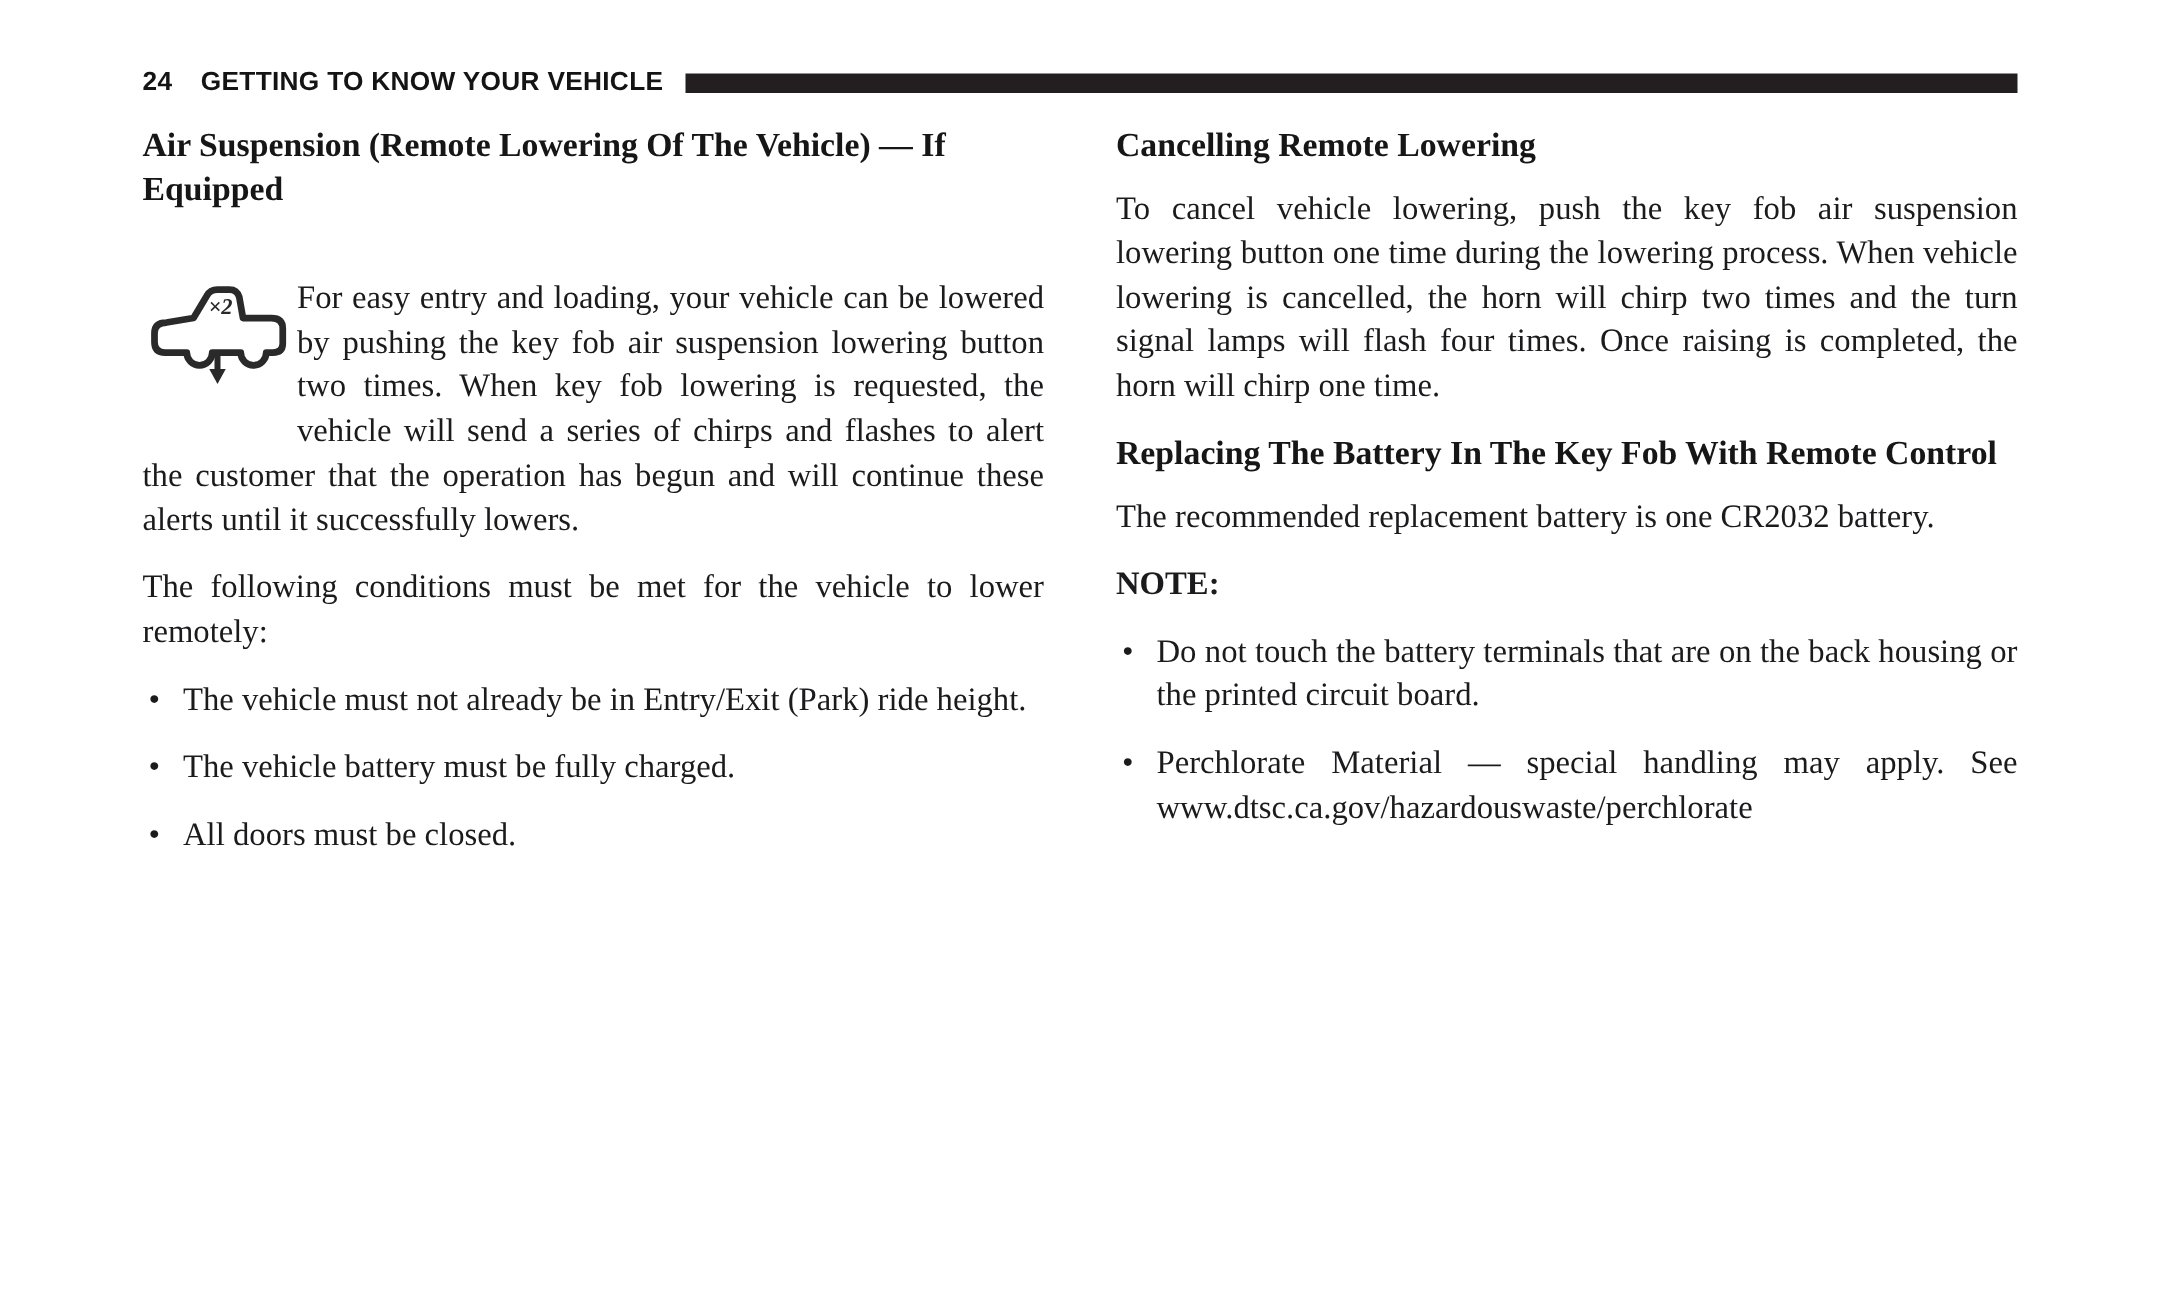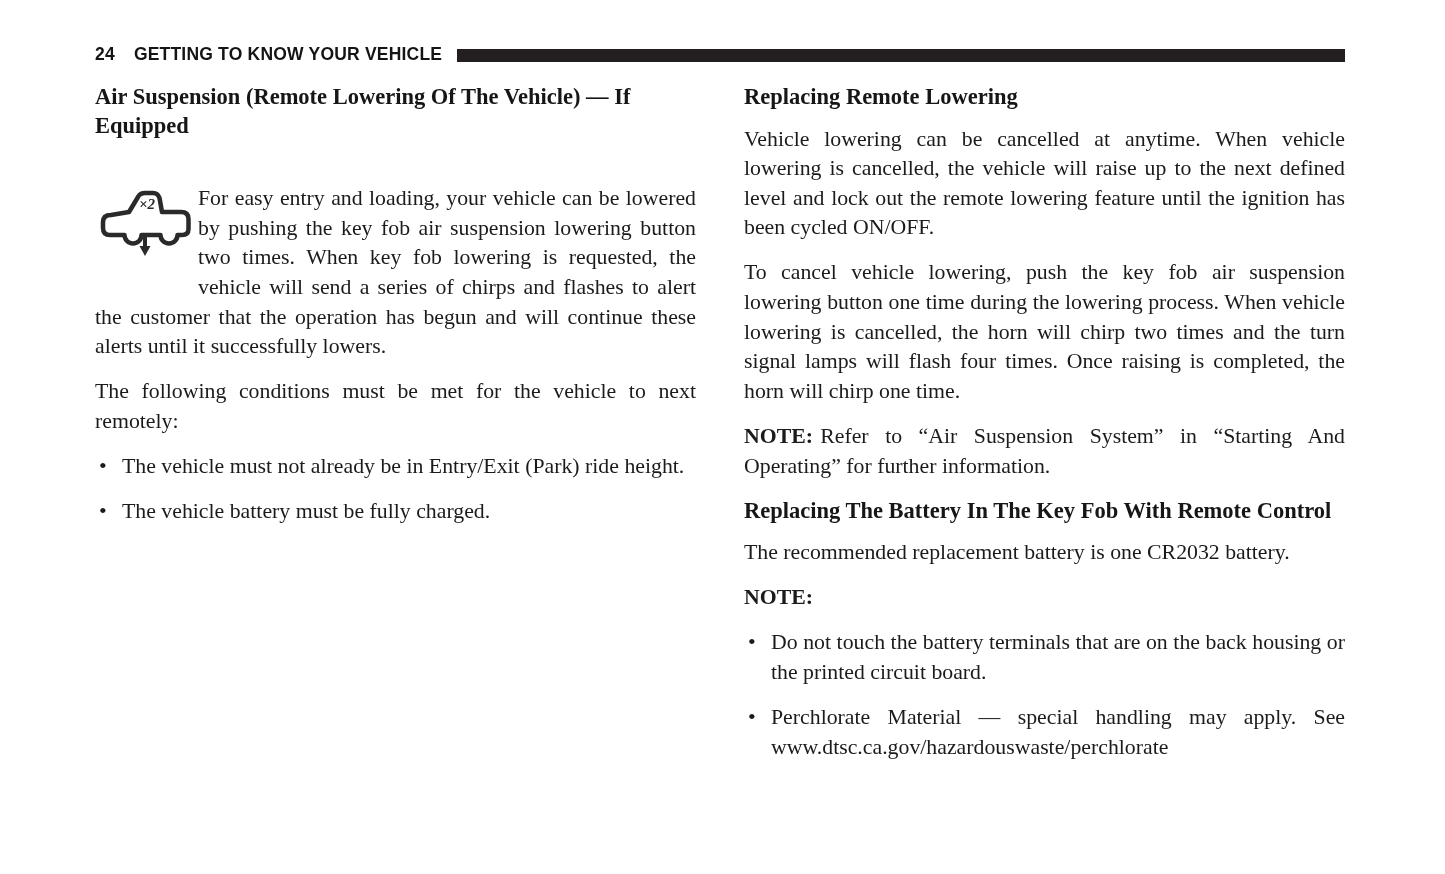--- a/index.html
+++ b/index.html
@@ -90,37 +90,34 @@
                      A 8.5 8.5 0 1 1 65.5 57 L 46.5 57
                      A 8.5 8.5 0 1 1 29.5 57 L 15 57 Q 8 57 8 50 L 8 44 Q 8 37 16 37 Z" fill="#ffffff" stroke="#2a2a2a" stroke-width="4.5" stroke-linejoin="round"></path>
             <text x="44" y="31" font-family="Liberation Serif, serif" font-size="15" font-weight="bold" font-style="italic" fill="#2a2a2a">×2</text>
             <path d="M 50 59 L 50 70" stroke="#2a2a2a" stroke-width="4"></path>
             <path d="M 44.5 68 L 55.5 68 L 50 78 Z" fill="#2a2a2a"></path>
           </svg>
         </span>
         <span>For easy entry and loading, your vehicle can be lowered by pushing the key fob air suspension lowering button two times. When key fob lowering is requested, the vehicle will send a series of chirps and flashes to alert the customer that the operation has begun and will continue these alerts until it successfully lowers.</span>
       </p>
 
-      <p>The following conditions must be met for the vehicle to next remotely:</p>
+      <p>The following conditions must be met for the vehicle to lower remotely:</p>
 
       <ul>
         <li>The vehicle must not already be in Entry/Exit (Park) ride height.</li>
         <li>The vehicle battery must be fully charged.</li>
+        <li>All doors must be closed.</li>
       </ul>
     </section>
 
     <section class="col">
-      <h2>Replacing Remote Lowering</h2>
+      <h2>Cancelling Remote Lowering</h2>
 
-      <p>Vehicle lowering can be cancelled at anytime. When vehicle lowering is cancelled, the vehicle will raise up to the next defined level and lock out the remote lowering feature until the ignition has been cycled ON/OFF.</p>
       <p>To cancel vehicle lowering, push the key fob air suspension lowering button one time during the lowering process. When vehicle lowering is cancelled, the horn will chirp two times and the turn signal lamps will flash four times. Once raising is completed, the horn will chirp one time.</p>
 
-      <p class="note">
-        <b class="note-label">NOTE:</b><span>Refer to “Air Suspension System” in “Starting And Operating” for further information.</span>
-      </p>
 
       <h2>Replacing The Battery In The Key Fob With Remote Control</h2>
 
       <p>The recommended replacement battery is one CR2032 battery.</p>
 
       <p class="note">
         <b class="note-label">NOTE:</b>
       </p>
 
       <ul>

